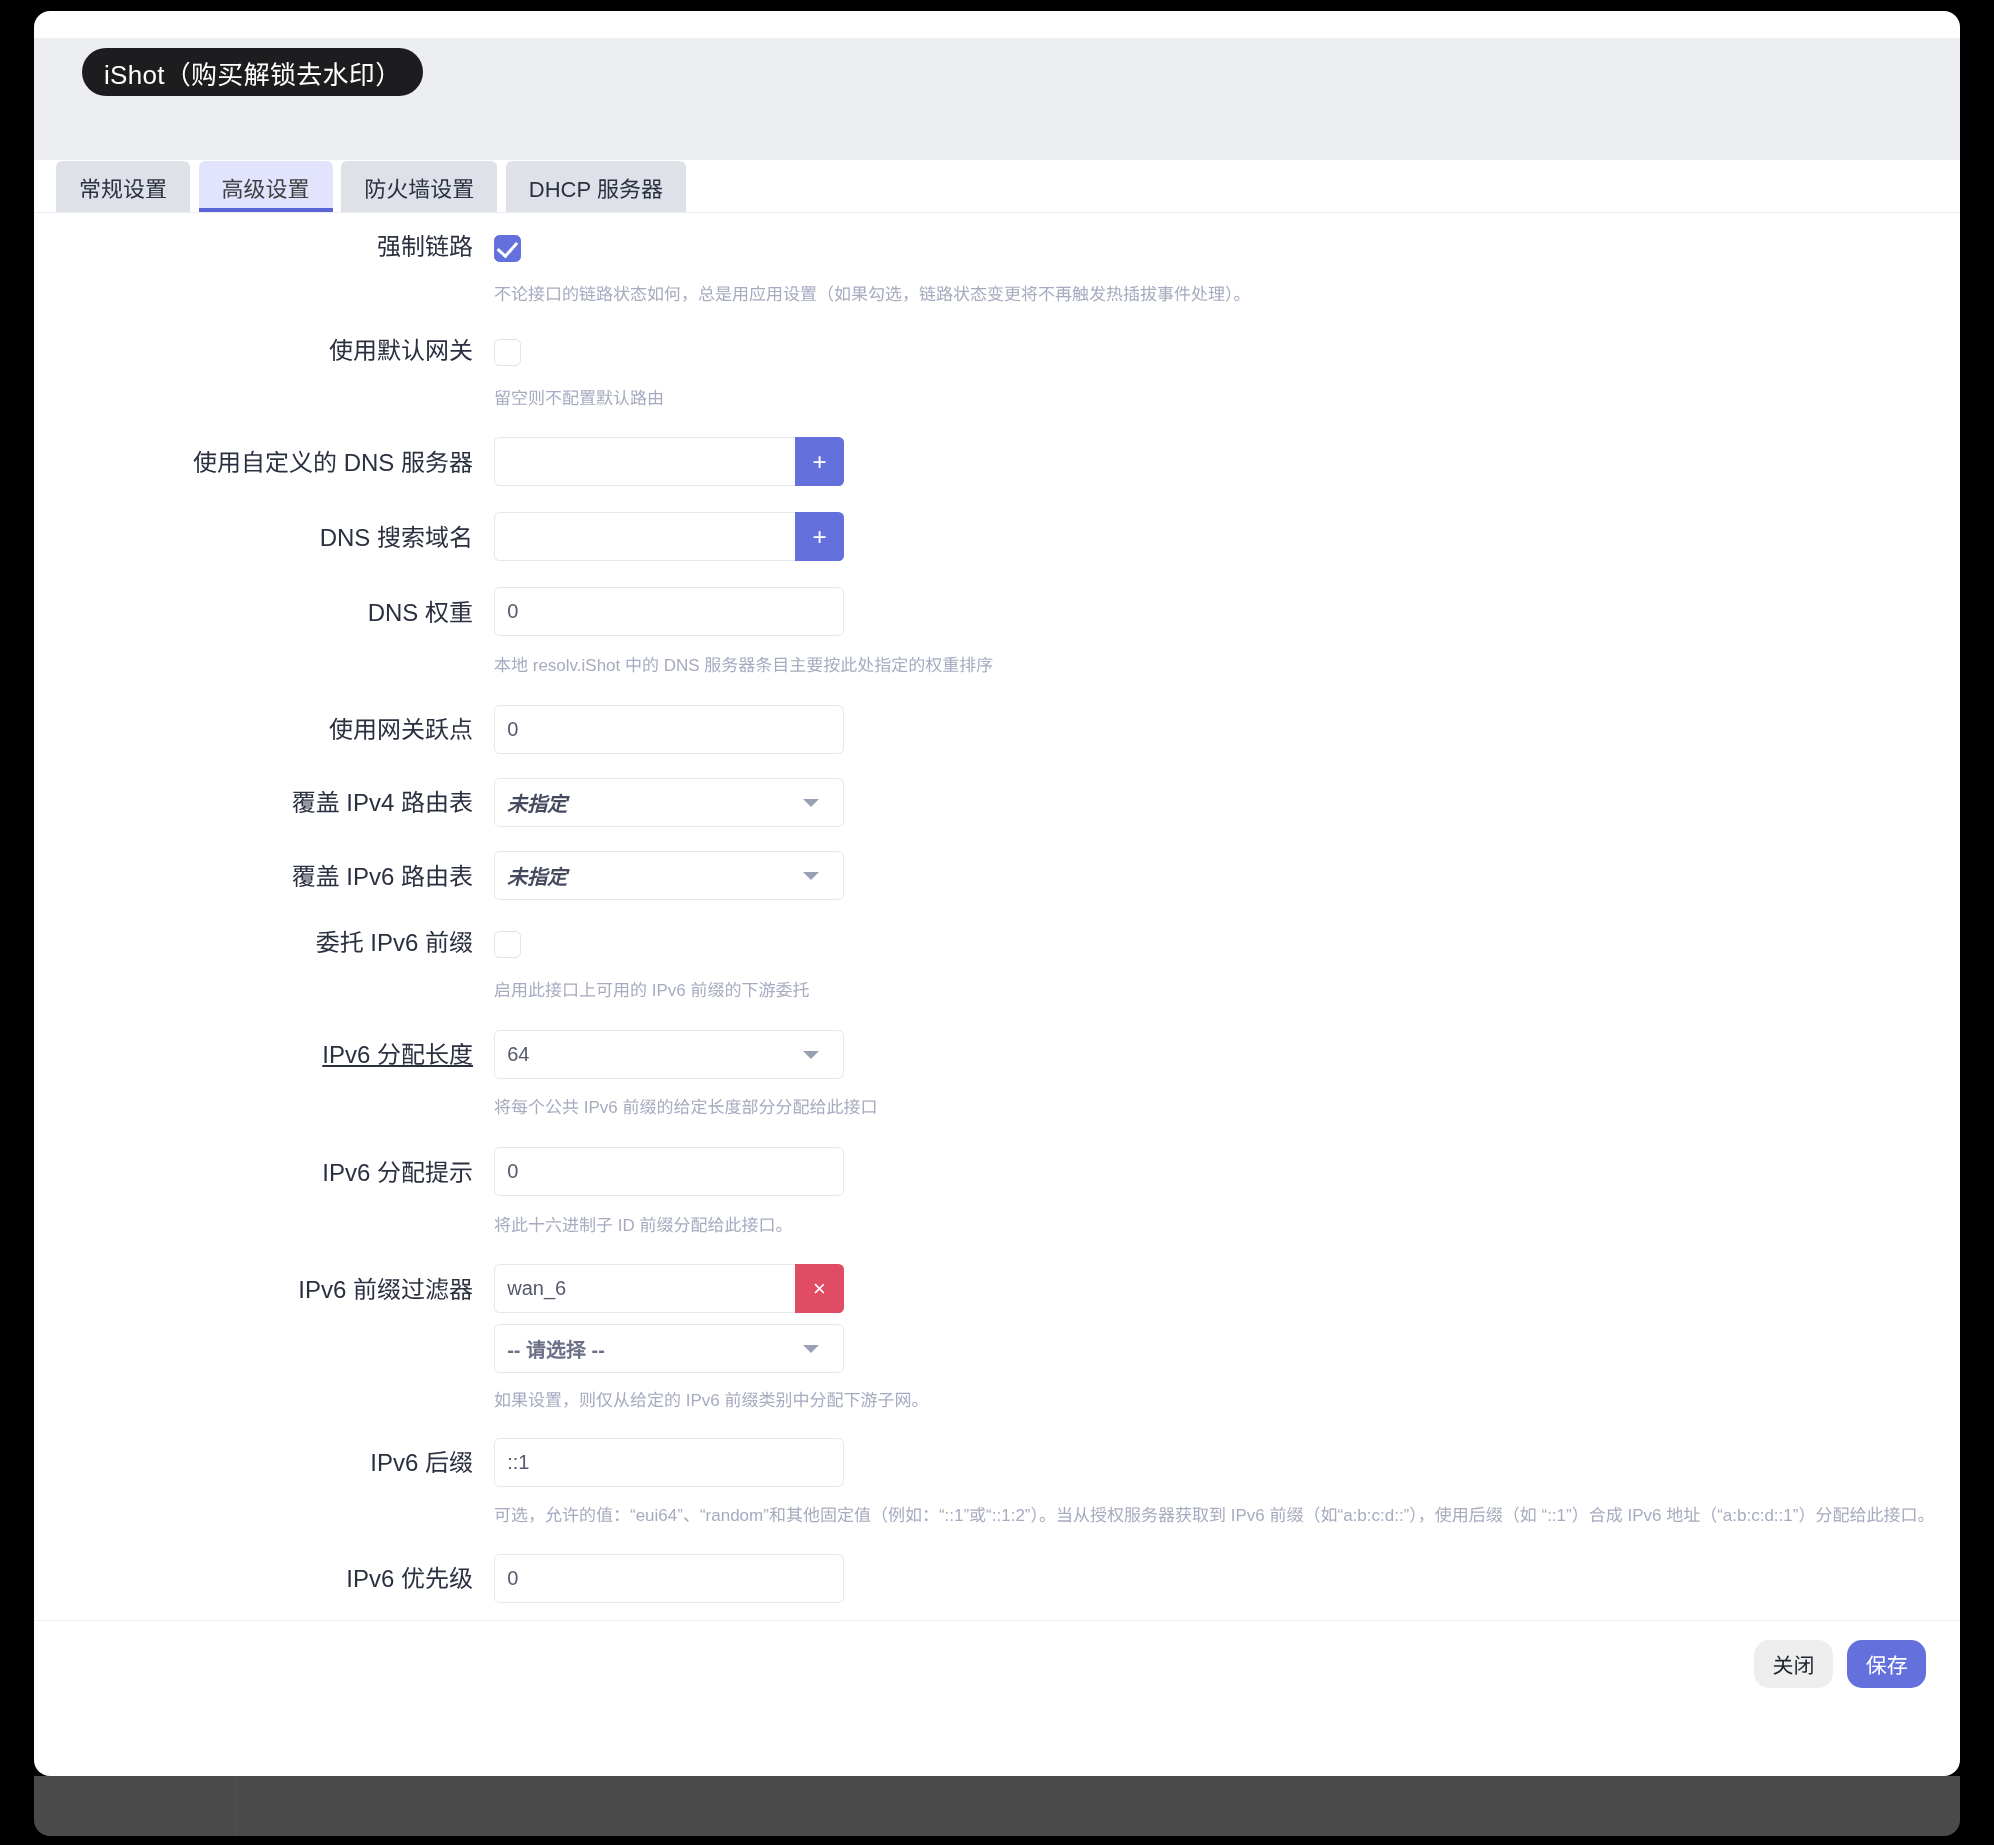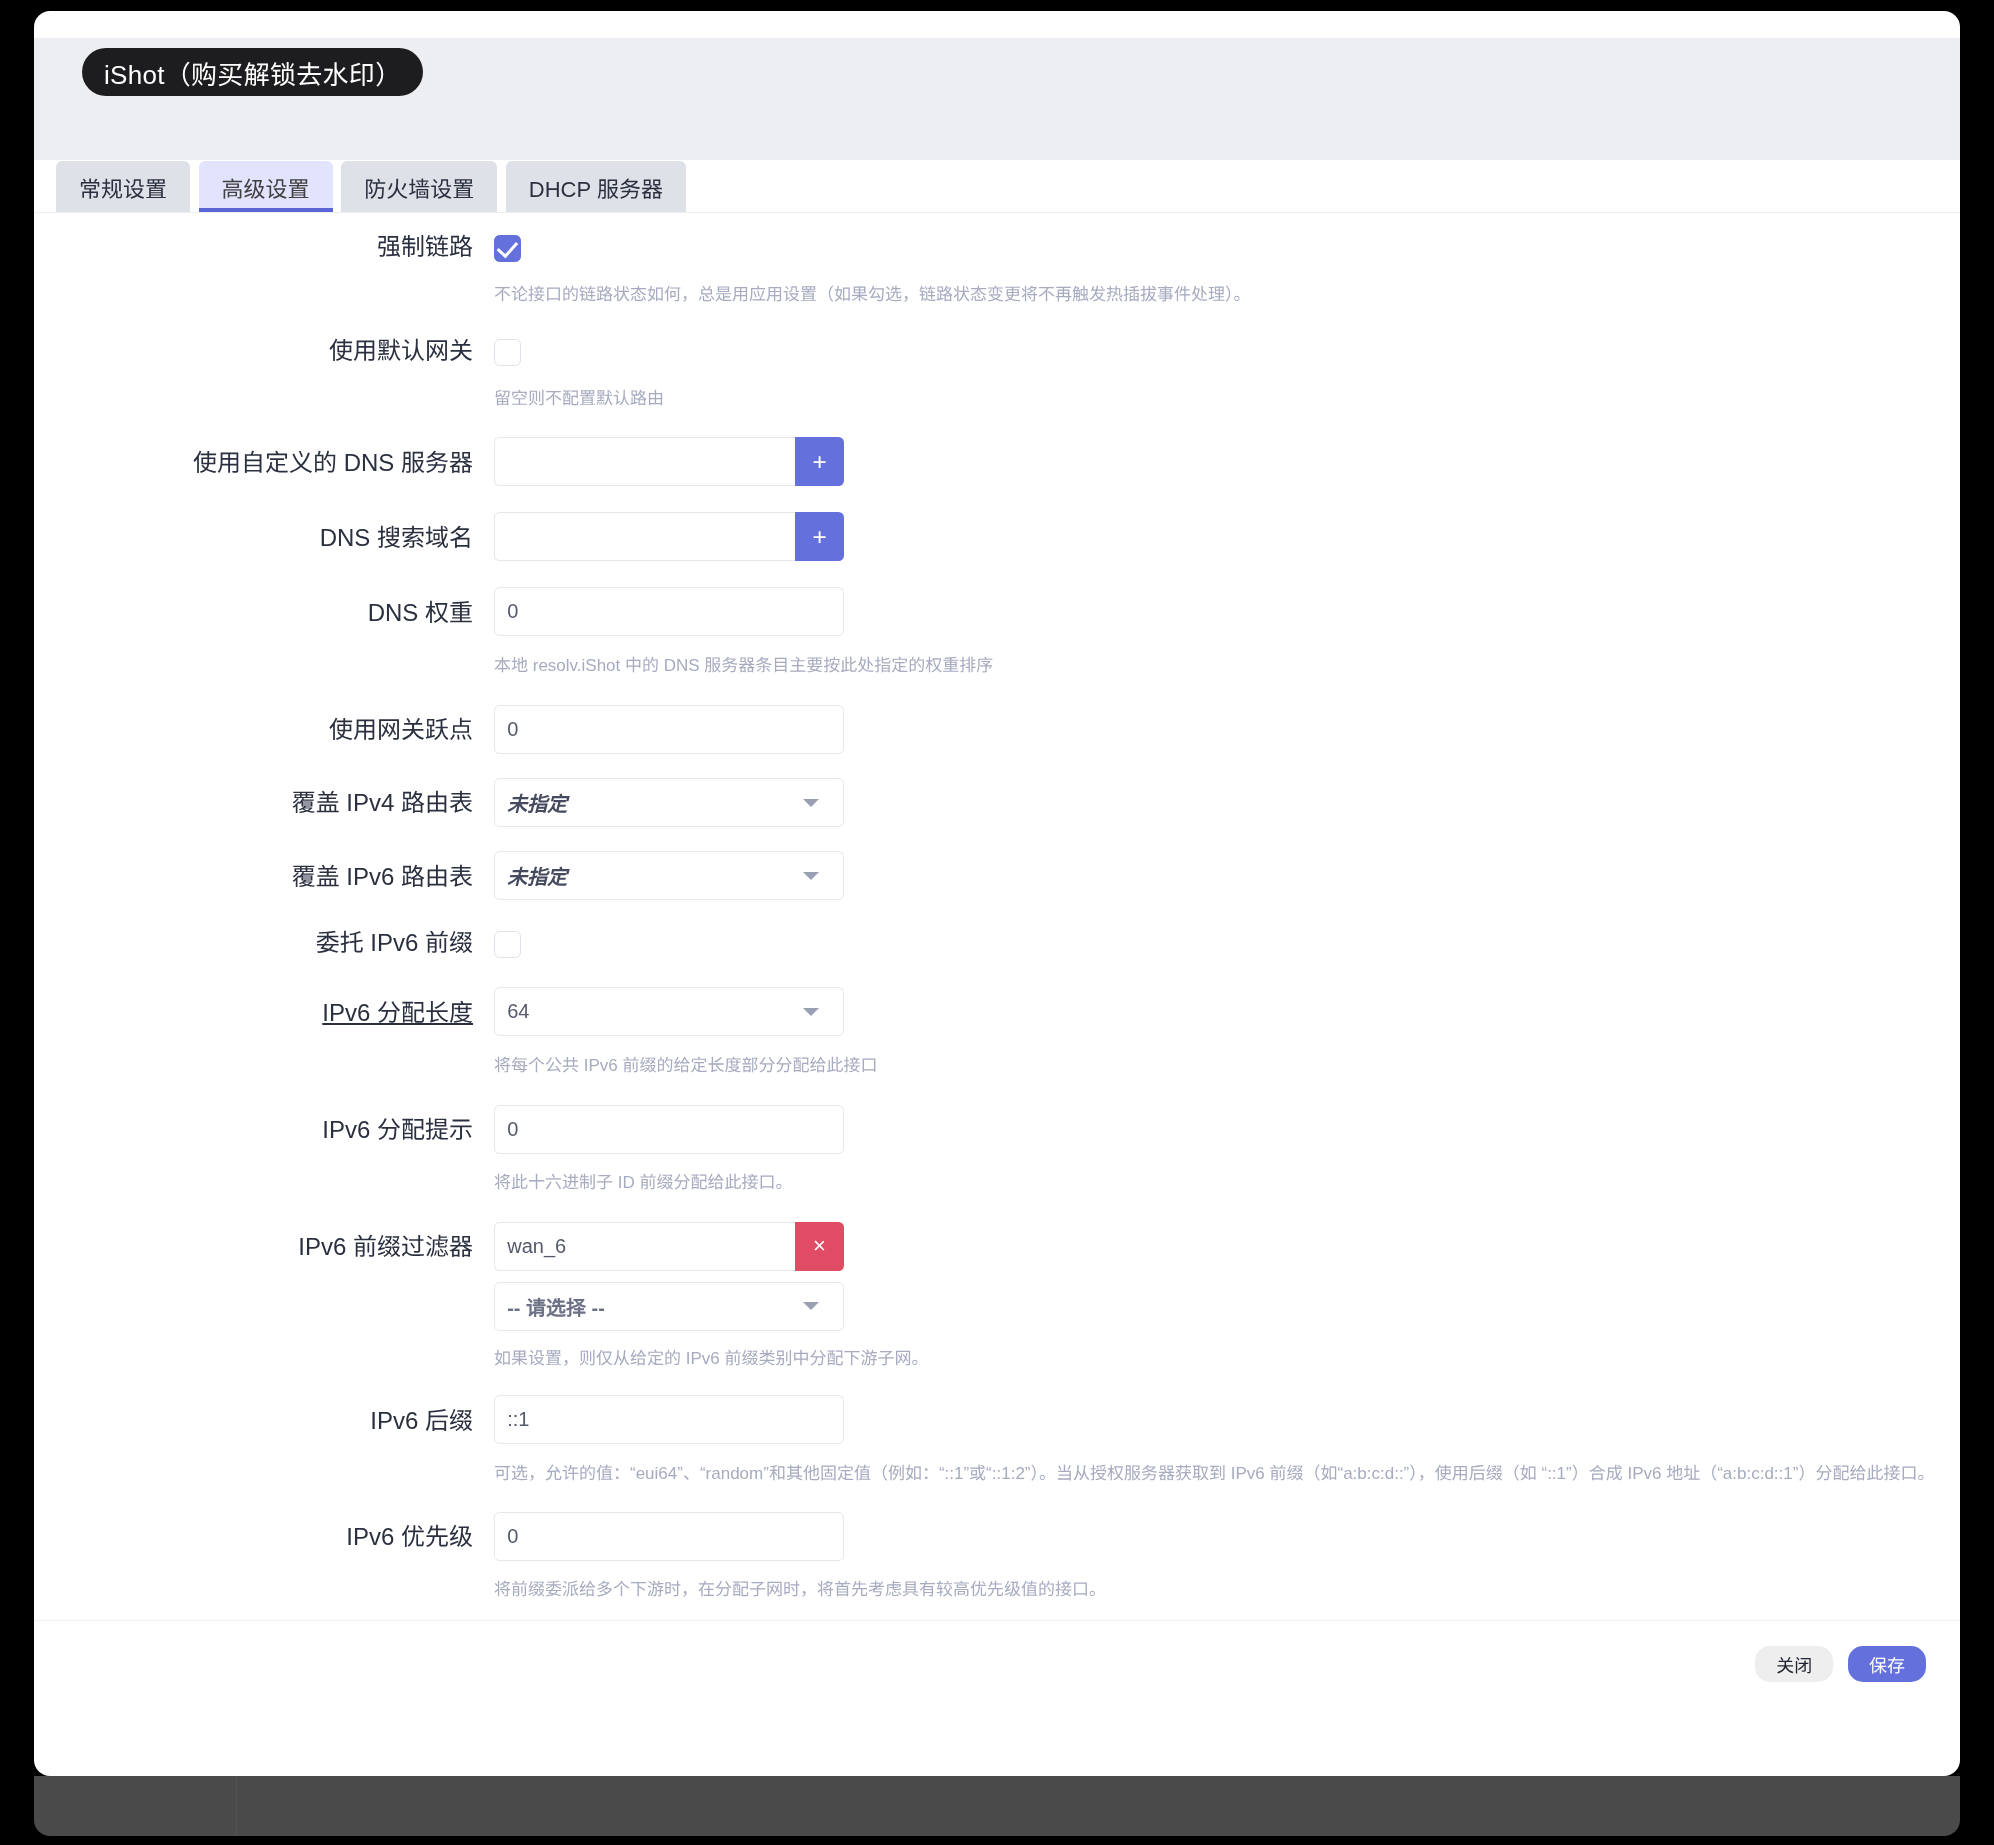--- a/index.html
+++ b/index.html
@@ -228,25 +228,25 @@
     height: 86px;
     background: #ffffff;
     border-top: 1.2px solid #eef0f3;
     display: flex;
     align-items: center;
     justify-content: flex-end;
     padding-right: 34px;
     gap: 14.7px;
   }
   .btn {
-    height: 36px;
+    height: 48px;
     min-width: 78px;
     padding: 0 18.3px;
     border-radius: 15px;
-    font-size: 18px;
+    font-size: 21px;
     display: flex;
     align-items: center;
     justify-content: center;
     cursor: pointer;
     user-select: none;
   }
   .btn-secondary { background: #eeeeee; color: #1f2430; }
   .btn-primary { background: #6470dc; color: #ffffff; }
   .dark-bar {
     position: absolute;
@@ -356,20 +356,21 @@
           <div class="ctl-box val-italic">未指定</div>
           <span class="caret"></span>
         </div>
       </div>
     </div>
 
     <div class="row" style="padding-top:31px;">
       <div class="row-label">委托 IPv6 前缀</div>
       <div class="row-control">
         <div class="cbx"></div>
+        <div class="hint" style="margin-top:19.6px;">启用此接口上可用的 IPv6 前缀的下游委托</div>
       </div>
     </div>
 
     <div class="row" style="padding-top:27px;">
       <div class="row-label" style="padding-top:13.4px;text-decoration:underline;">IPv6 分配长度</div>
       <div class="row-control">
         <div class="select-box">
           <div class="ctl-box">64</div>
           <span class="caret"></span>
         </div>

